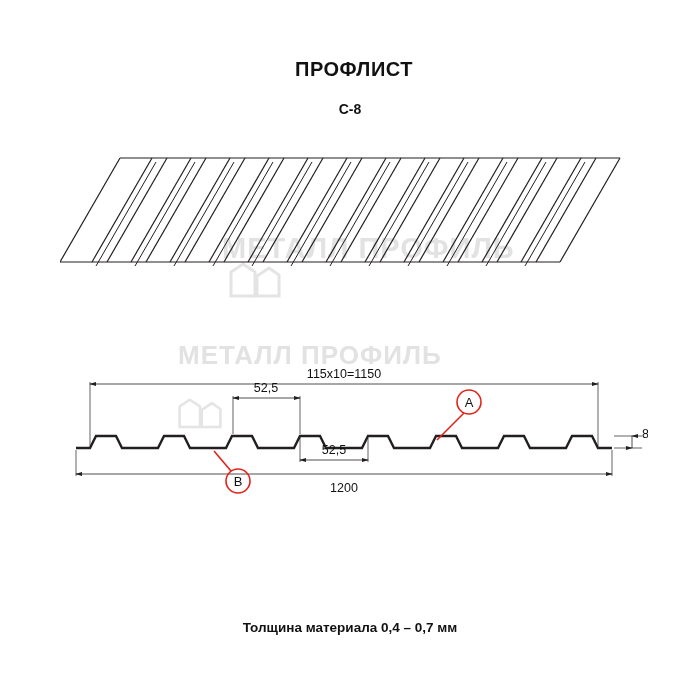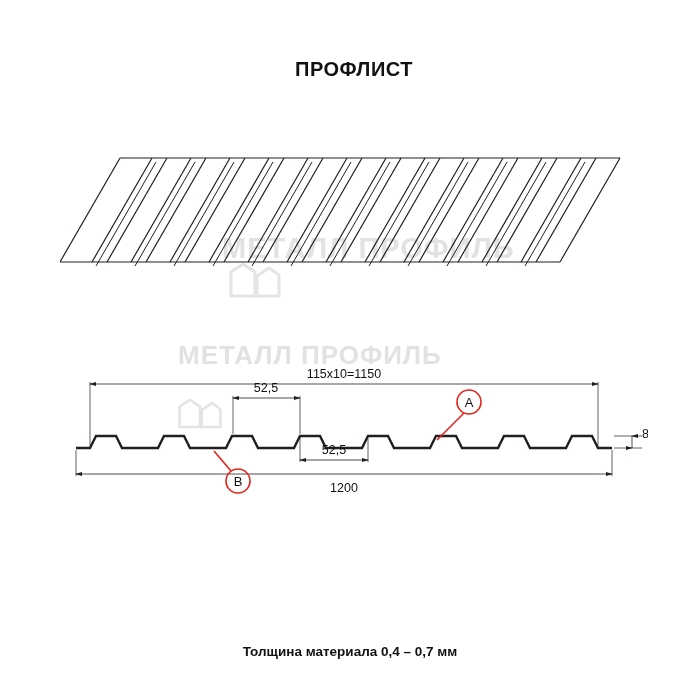--- a/index.html
+++ b/index.html
@@ -43,21 +43,20 @@
   }
   .footnote {
     position: absolute;
     top: 620px;
     left: 0;
     width: 700px;
     text-align: center;
     font-size: 13.5px;
     font-weight: bold;
     color: #111111;
-    margin-top: 24px;
   }
   .iso-wrap {
     position: absolute;
     top: 140px;
     left: 60px;
     width: 580px;
     height: 170px;
   }
   .section-wrap {
     position: absolute;
@@ -93,20 +92,21 @@
     font-family: "Liberation Sans", sans-serif;
     fill: #111111;
   }
 </style>
 </head>
 <body>
 
 <div class="page">
 
   <div class="title">ПРОФЛИСТ</div>
+  <div class="subtitle">С-8</div>
 
   <div class="wm wm1">МЕТАЛЛ ПРОФИЛЬ</div>
   <div class="wm wm2">МЕТАЛЛ ПРОФИЛЬ</div>
 
   <div class="wm-logo" style="top:262px; left:227px;">
     <svg width="56" height="40" viewBox="0 0 56 40">
       <path d="M4 34 L4 10 L16 2 L28 10 L28 34 Z" fill="none" stroke="#e4e4e4" stroke-width="3"></path>
       <path d="M30 34 L30 14 L42 6 L52 13 L52 34 Z" fill="none" stroke="#e4e4e4" stroke-width="3"></path>
     </svg>
   </div>

